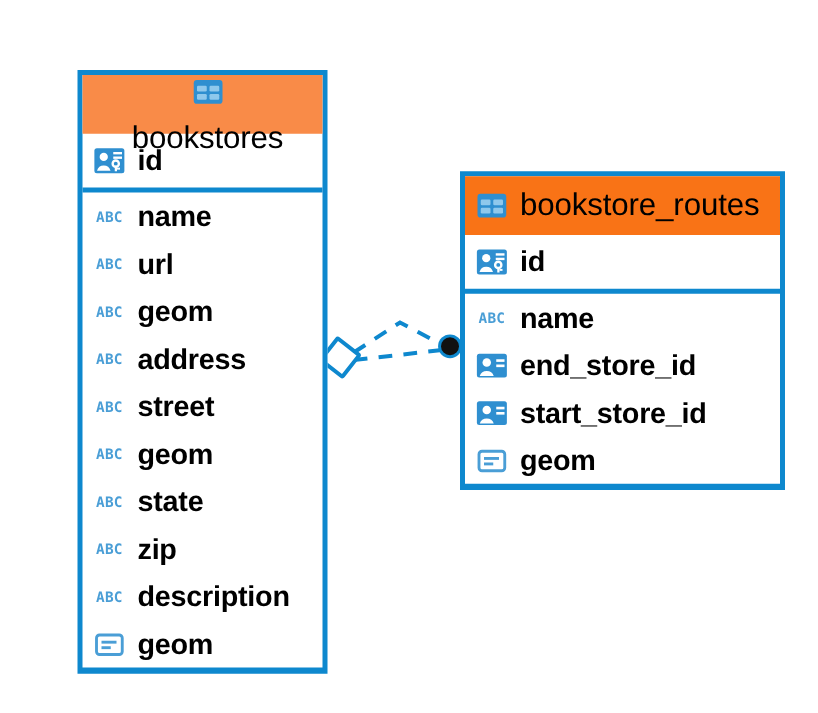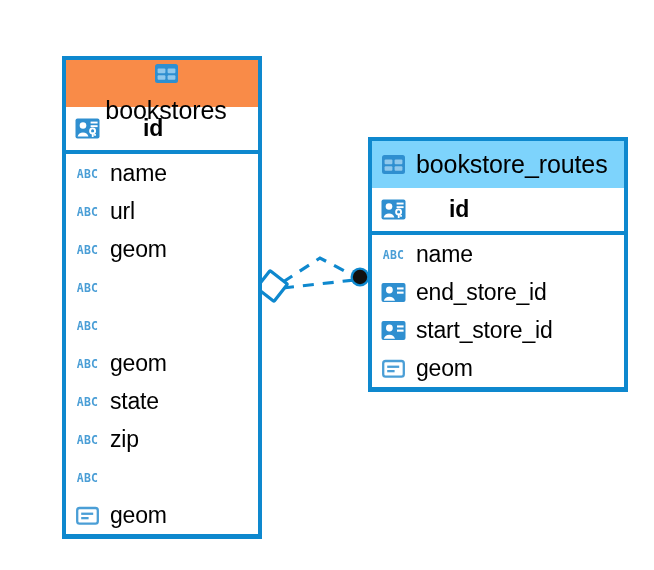--- a/index.html
+++ b/index.html
@@ -29,21 +29,21 @@
   }
   .entity-header {
     display: flex;
     align-items: center;
     box-sizing: border-box;
     height: 47px;
     padding-left: 8px;
     gap: 9px;
   }
   .entity-header.accent   { background: #f98b48; flex-direction: column; }
-  .entity-header.neutral  { background: #7dd3fc; }
+  .entity-header.neutral  { background: #f97316; }
   .entity-title {
     font-size: 25px;
     color: #000000;
     white-space: nowrap;
     letter-spacing: -0.1px;
   }
 
   .field-list { padding: 0; margin: 0; }
 
   .field-row {
@@ -56,22 +56,23 @@
   }
   .field-row.pk {
     height: 47px;
     border-bottom: 4px solid #0e88ce;
   }
   .field-name {
     font-size: 23px;
     color: #000000;
     white-space: nowrap;
     letter-spacing: -0.2px;
-  }
-  .field-row.pk .field-name { font-weight: bold; margin-left: 33px; }
+    font-weight: bold;
+  }
+  .field-row.pk .field-name { font-weight: bold; }
 
   .icon {
     flex: 0 0 auto;
     display: block;
     line-height: 0;
   }
 
   
   #connector {
     position: absolute;
@@ -160,28 +161,30 @@
         </span>
         <span class="field-name">geom</span>
       </div>
 
       <div class="field-row">
         <span class="icon">
           <svg width="27" height="27" viewBox="0 0 27 27">
             <text x="13.5" y="17.5" text-anchor="middle" fill="#4a9ed6" font-family="'DejaVu Sans Mono', monospace" font-size="11.5" font-weight="bold" letter-spacing="0.2">ABC</text>
           </svg>
         </span>
-      </div>
-
-      <div class="field-row">
-        <span class="icon">
-          <svg width="27" height="27" viewBox="0 0 27 27">
-            <text x="13.5" y="17.5" text-anchor="middle" fill="#4a9ed6" font-family="'DejaVu Sans Mono', monospace" font-size="11.5" font-weight="bold" letter-spacing="0.2">ABC</text>
-          </svg>
-        </span>
+        <span class="field-name">address</span>
+      </div>
+
+      <div class="field-row">
+        <span class="icon">
+          <svg width="27" height="27" viewBox="0 0 27 27">
+            <text x="13.5" y="17.5" text-anchor="middle" fill="#4a9ed6" font-family="'DejaVu Sans Mono', monospace" font-size="11.5" font-weight="bold" letter-spacing="0.2">ABC</text>
+          </svg>
+        </span>
+        <span class="field-name">street</span>
       </div>
 
       <div class="field-row">
         <span class="icon">
           <svg width="27" height="27" viewBox="0 0 27 27">
             <text x="13.5" y="17.5" text-anchor="middle" fill="#4a9ed6" font-family="'DejaVu Sans Mono', monospace" font-size="11.5" font-weight="bold" letter-spacing="0.2">ABC</text>
           </svg>
         </span>
         <span class="field-name">geom</span>
       </div>
@@ -203,20 +206,21 @@
         </span>
         <span class="field-name">zip</span>
       </div>
 
       <div class="field-row">
         <span class="icon">
           <svg width="27" height="27" viewBox="0 0 27 27">
             <text x="13.5" y="17.5" text-anchor="middle" fill="#4a9ed6" font-family="'DejaVu Sans Mono', monospace" font-size="11.5" font-weight="bold" letter-spacing="0.2">ABC</text>
           </svg>
         </span>
+        <span class="field-name">description</span>
       </div>
 
       <div class="field-row">
         <span class="icon">
           <svg width="27" height="27" viewBox="0 0 27 27">
             <rect x="3.2" y="6" width="20.6" height="15.6" rx="2.4" fill="#ffffff" stroke="#4a9ed6" stroke-width="2.3"></rect>
             <rect x="7.2" y="10.6" width="12" height="2.3" fill="#4a9ed6"></rect>
             <rect x="7.2" y="15" width="7.4" height="2.3" fill="#4a9ed6"></rect>
           </svg>
         </span>

